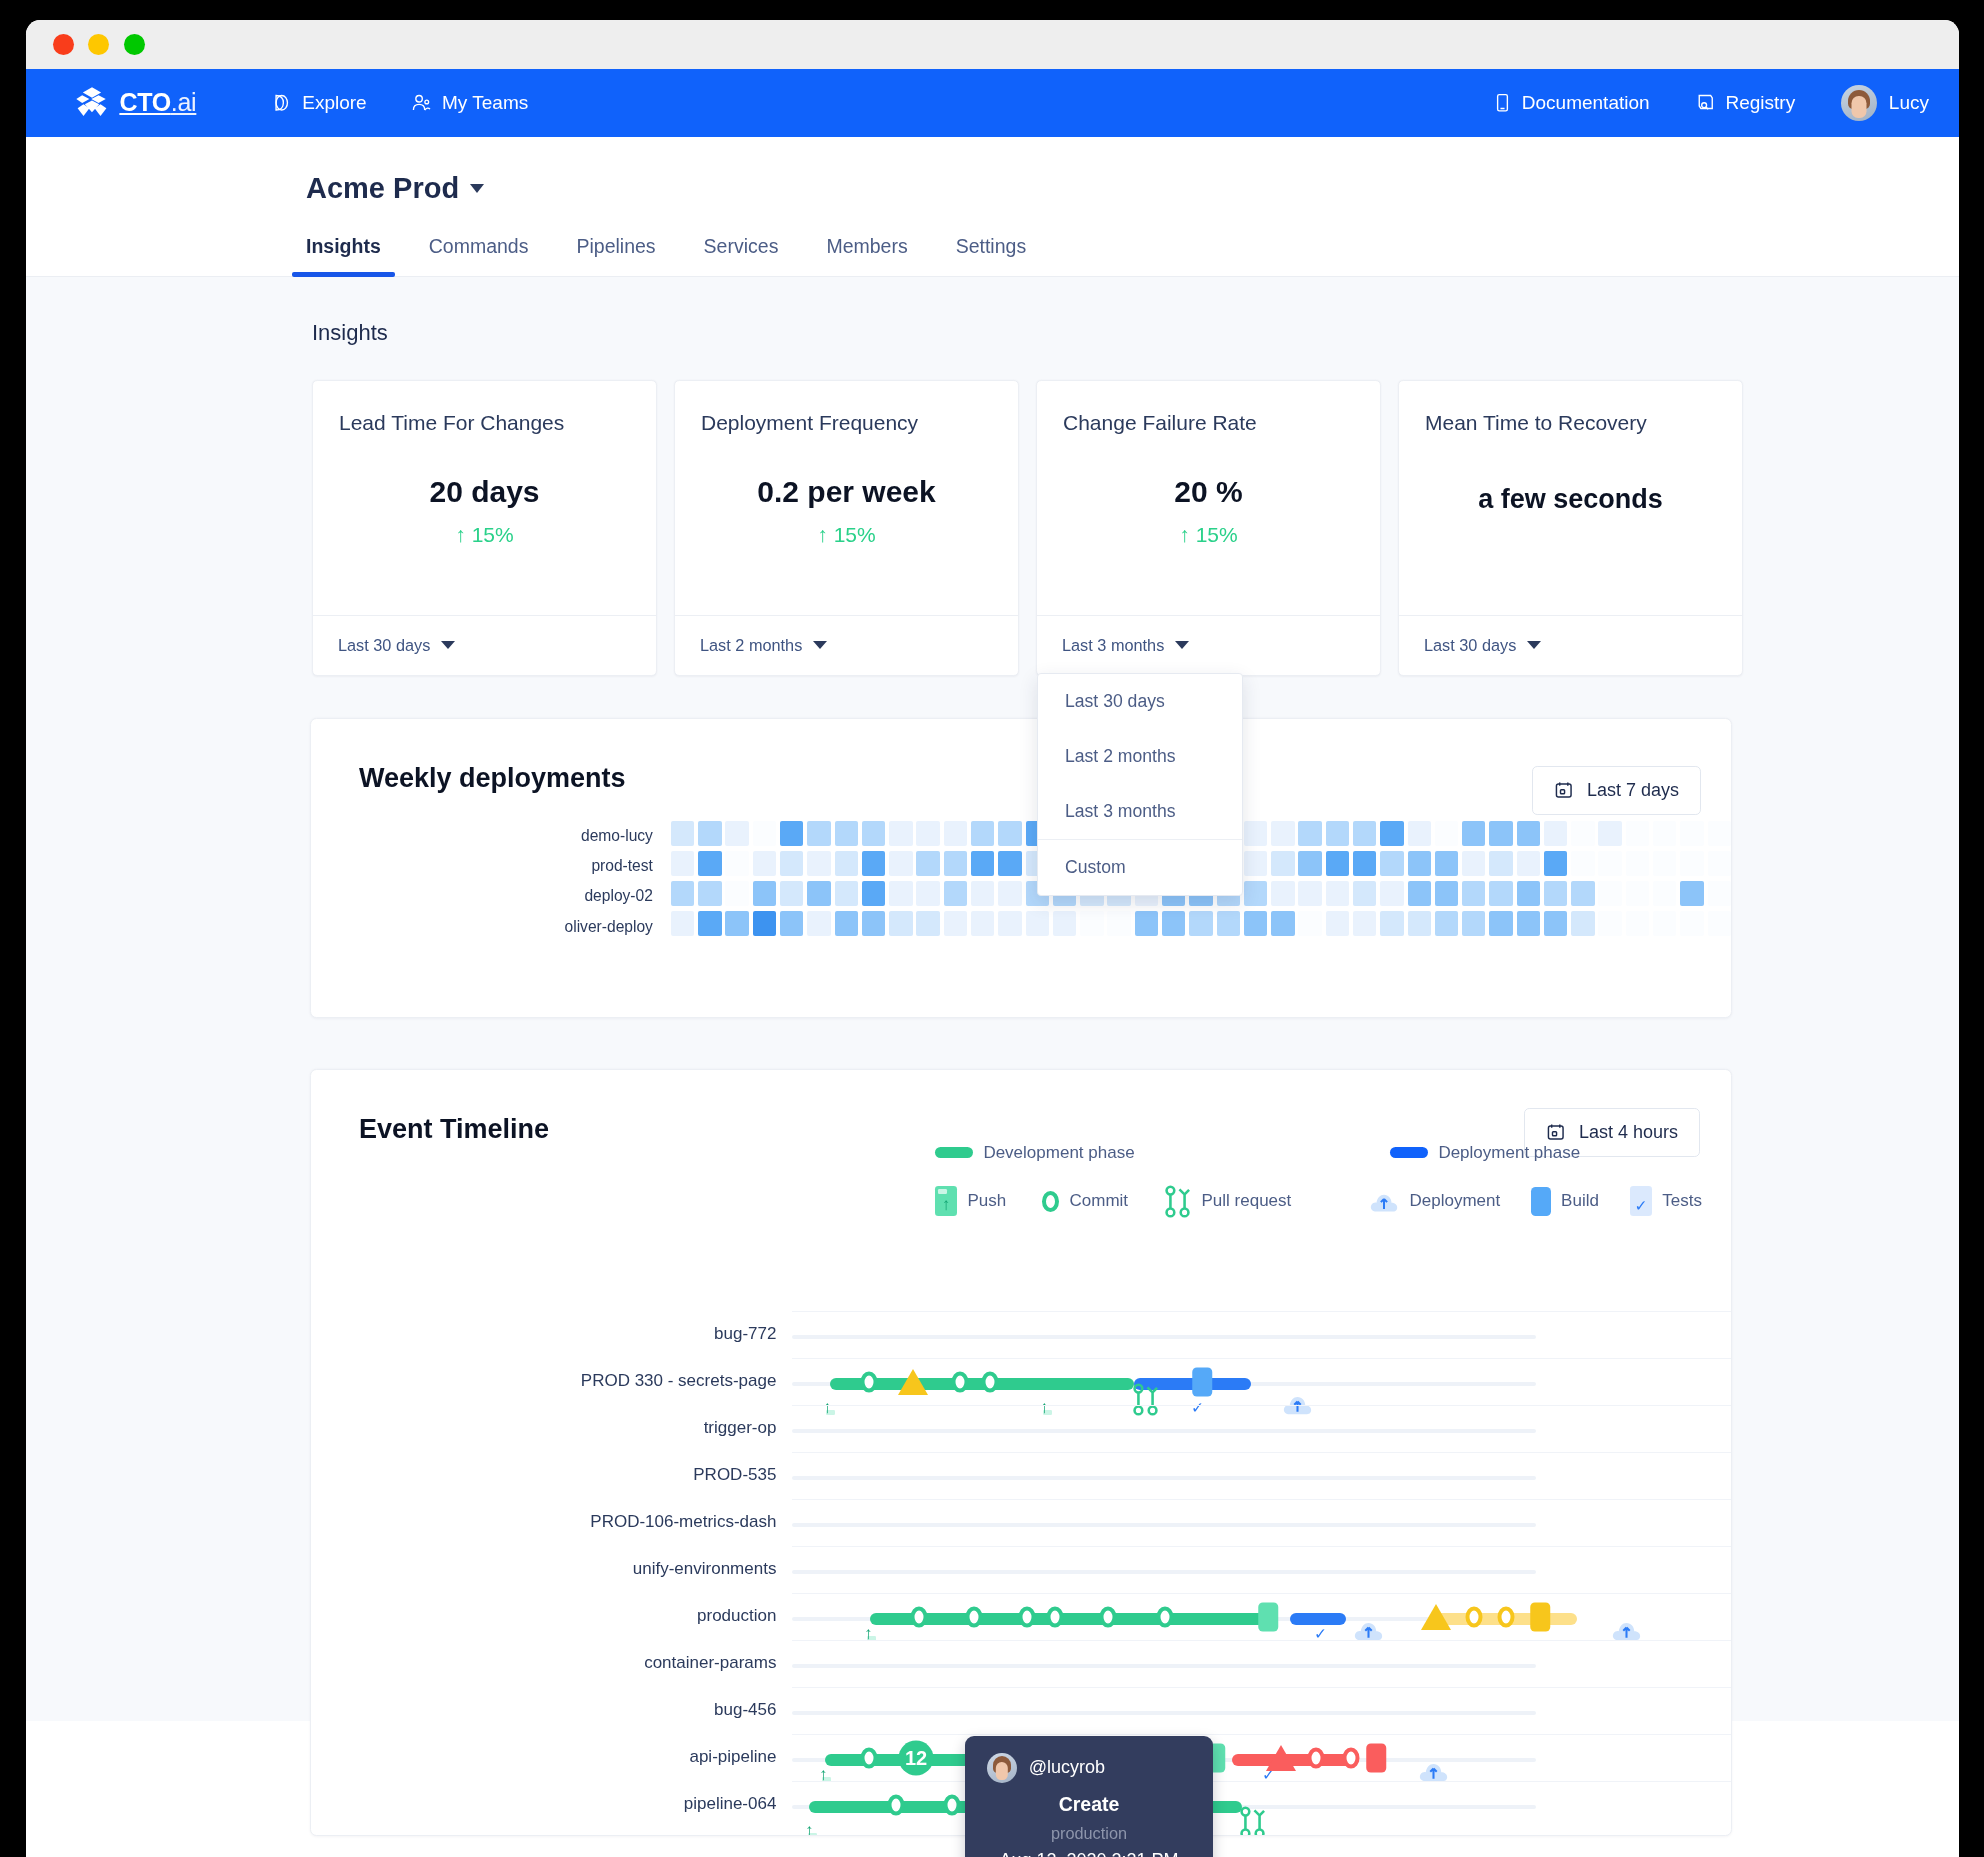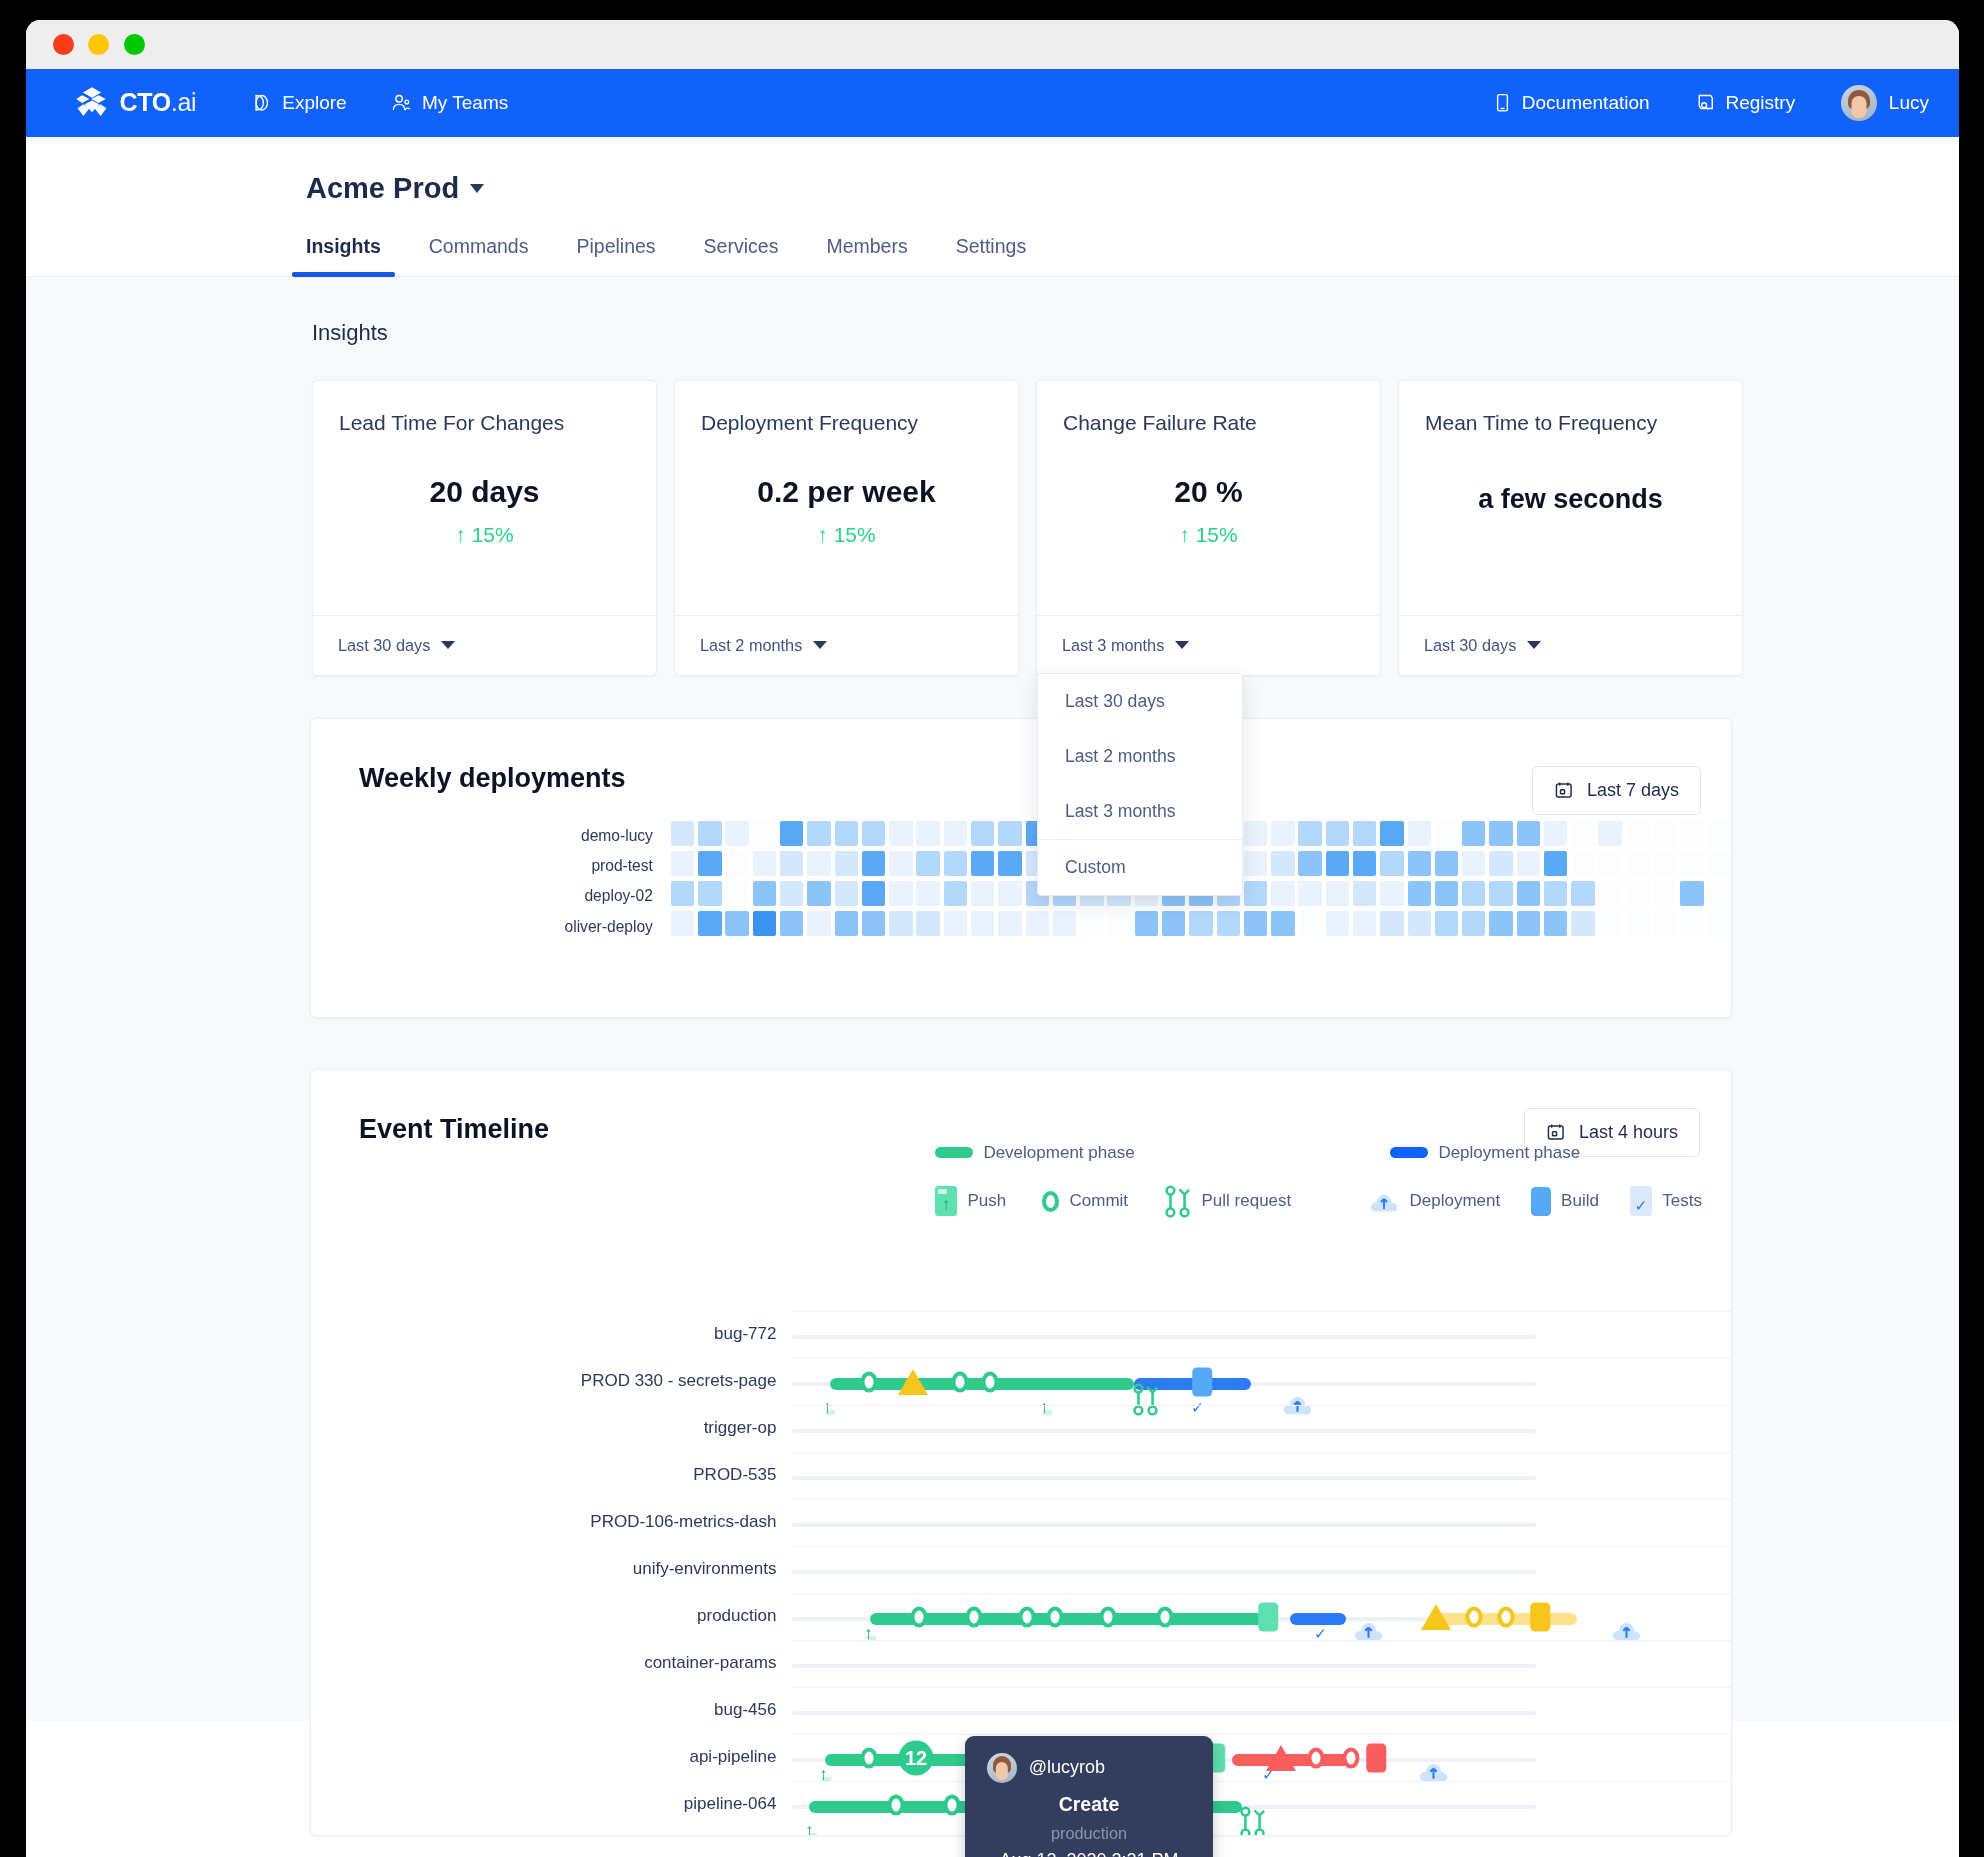--- a/index.html
+++ b/index.html
@@ -29,21 +29,21 @@
   .dot.yellow { background: #fec700; }
   .dot.green { background: #00c800; }
 
   
   .topnav {
     height: 68px; background: #1062fb;
     display: flex; align-items: center;
     padding: 0 30px 0 49px;
     color: #ffffff;
   }
-  .brand { display: flex; align-items: center; gap: 10.4px; margin-right: 56px; }
+  .brand { display: flex; align-items: center; gap: 10.4px; margin-right: 76px; text-decoration: underline; }
   .brand-mark { width: 34px; height: 34px; }
   .brand-text { font-size: 25px; font-weight: 700; letter-spacing: -0.3px; }
   .brand-text .suffix { font-weight: 400; opacity: 0.92; }
   .nav-left { display: flex; align-items: center; gap: 44px; }
   .nav-right { display: flex; align-items: center; gap: 46px; margin-left: auto; }
   .nav-item { display: flex; align-items: center; gap: 10.4px; font-size: 19px; color: #ffffff; }
   .nav-item svg { display: block; }
   .avatar {
     width: 36px; height: 36px; border-radius: 50%;
     background: linear-gradient(160deg,#c9d5e3 0%,#9fb0c4 100%);
@@ -354,21 +354,21 @@
             <div class="dd-item">Last 30 days</div>
             <div class="dd-item">Last 2 months</div>
             <div class="dd-item">Last 3 months</div>
             <div class="dd-item dd-sep">Custom</div>
           </div>
         </div>
       </div>
 
       <div class="card">
         <div class="card-body">
-          <div class="card-title">Mean Time to Frequency</div>
+          <div class="card-title">Mean Time to Recovery</div>
           <div class="card-value small">a few seconds</div>
         </div>
         <div class="card-foot">
           <span>Last 30 days</span>
           <span class="tri-down"></span>
         </div>
       </div>
 
     </div>
 

